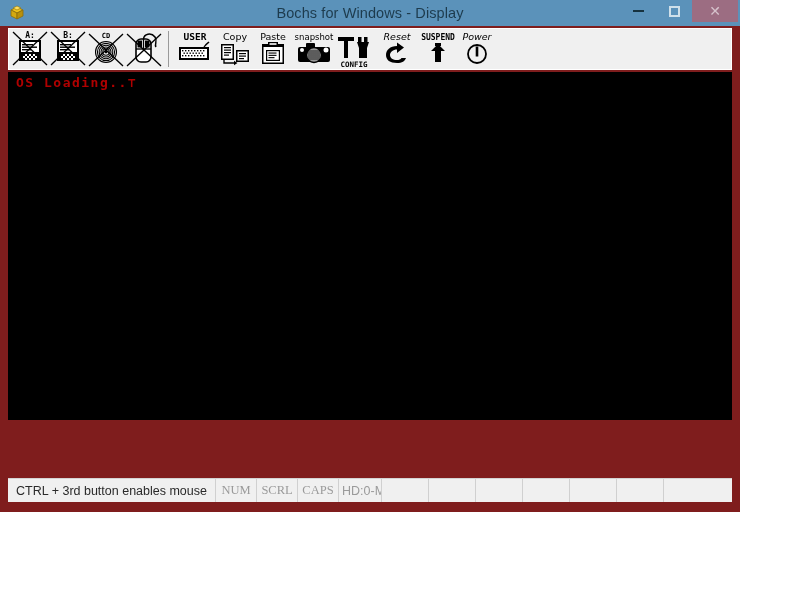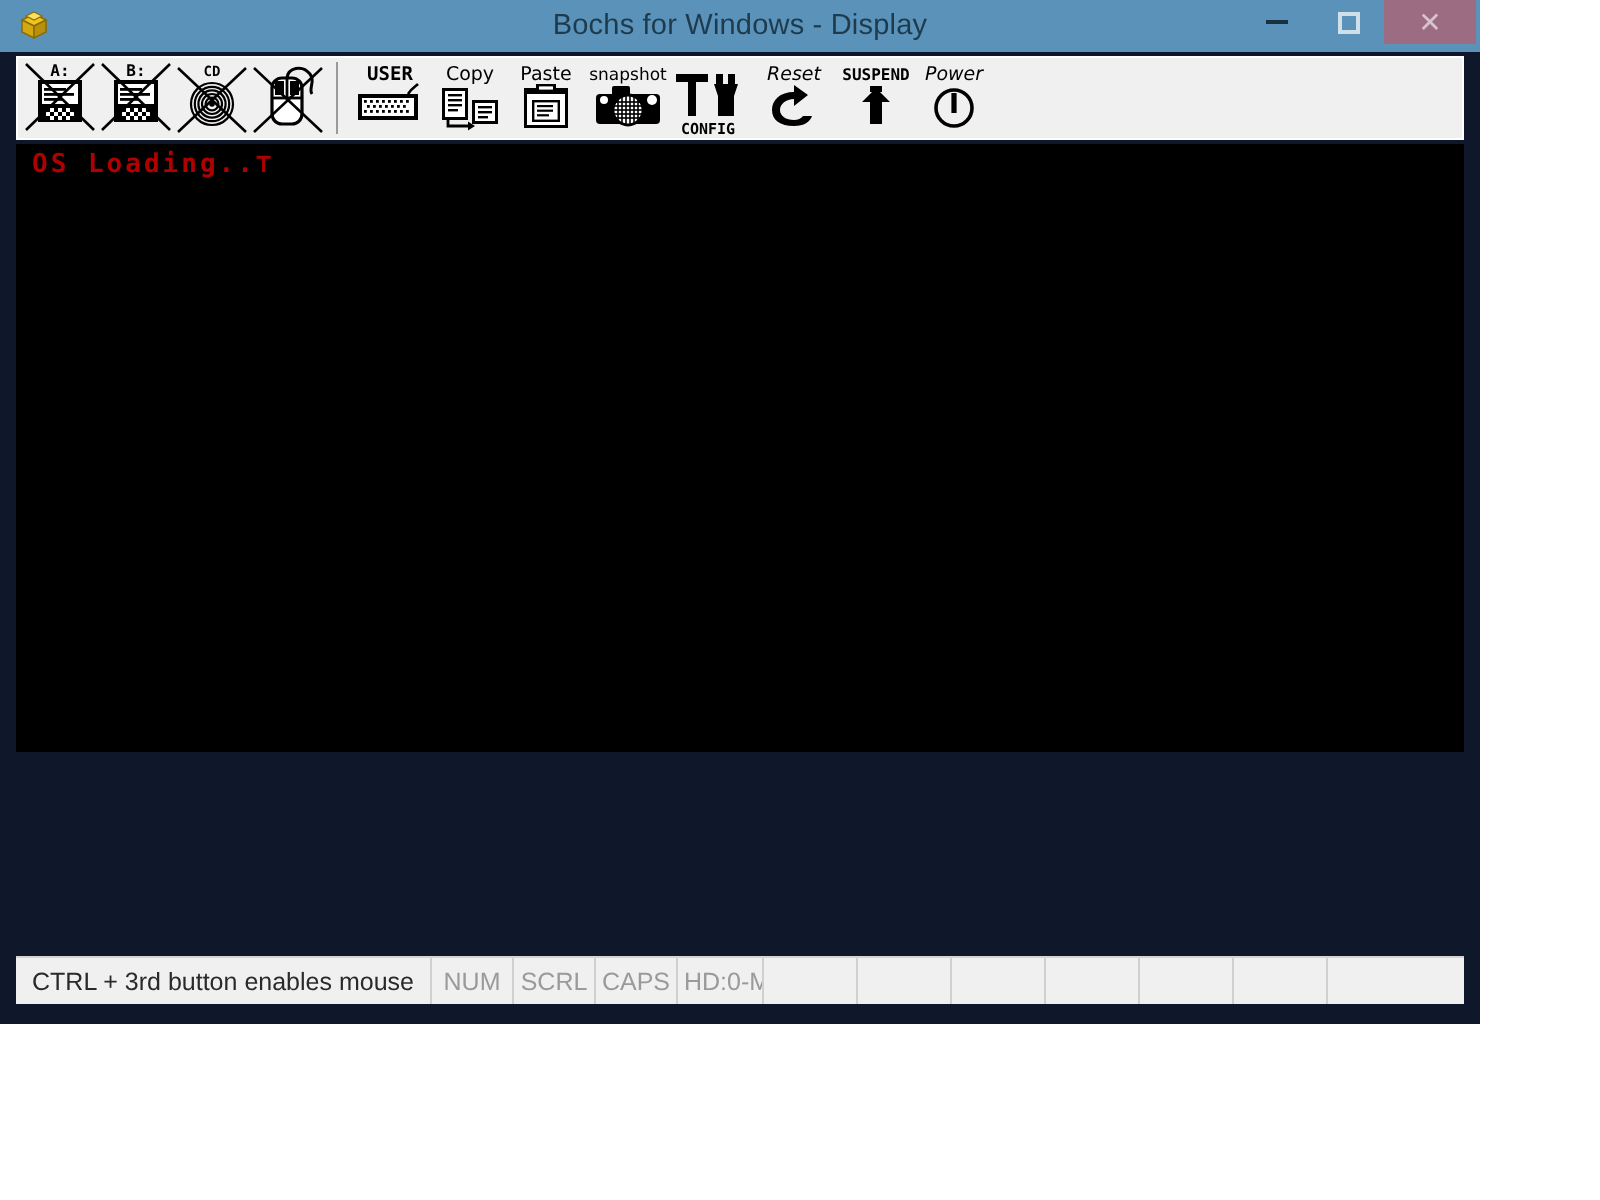--- a/index.html
+++ b/index.html
@@ -19,21 +19,21 @@
     background: #ffffff;
   }
 
   
   .window {
     position: absolute;
     left: 0;
     top: 0;
     width: 740px;
     height: 512px;
-    background: #0f172a;
+    background: #7f1d1d;
     box-sizing: border-box;
   }
 
   
   .titlebar {
     position: absolute;
     left: 0;
     top: 0;
     width: 740px;
     height: 26px;
@@ -148,21 +148,21 @@
   .tb-gap { width: 6px; flex: 0 0 auto; }
 
   .tb-btn svg { display: block; }
 
   
   .display {
     position: absolute;
     left: 8px;
     top: 72px;
     width: 724px;
-    height: 304px;
+    height: 348px;
     background: #000000;
     overflow: hidden;
   }
 
   .vga-line {
     font-family: "DejaVu Sans Mono", "Liberation Mono", monospace;
     font-size: 13px;
     font-weight: bold;
     color: #b00000;
     white-space: pre;
@@ -205,21 +205,21 @@
     box-sizing: border-box;
     border-right: 1px solid #d0d0d0;
     padding: 0 6px;
     white-space: nowrap;
     overflow: hidden;
     text-align: center;
   }
 
   .sb-cell.main   { width: 208px; padding-left: 8px; }
   .sb-cell.ips    { width: 105px; justify-content: center; }
-  .sb-cell.ind    { width: 41px; justify-content: center; color: #9a9a9a; }
+  .sb-cell.ind    { width: 41px; justify-content: center; color: #9a9a9a; font-family: Liberation Serif, serif; }
   .sb-cell.hd     { width: 43px; justify-content: flex-start; color: #9a9a9a; padding-left: 3px; }
   .sb-cell.blank  { width: 47px; }
 </style>
 </head>
 <body>
 
 <div id="root">
 
   <div class="window">
 

